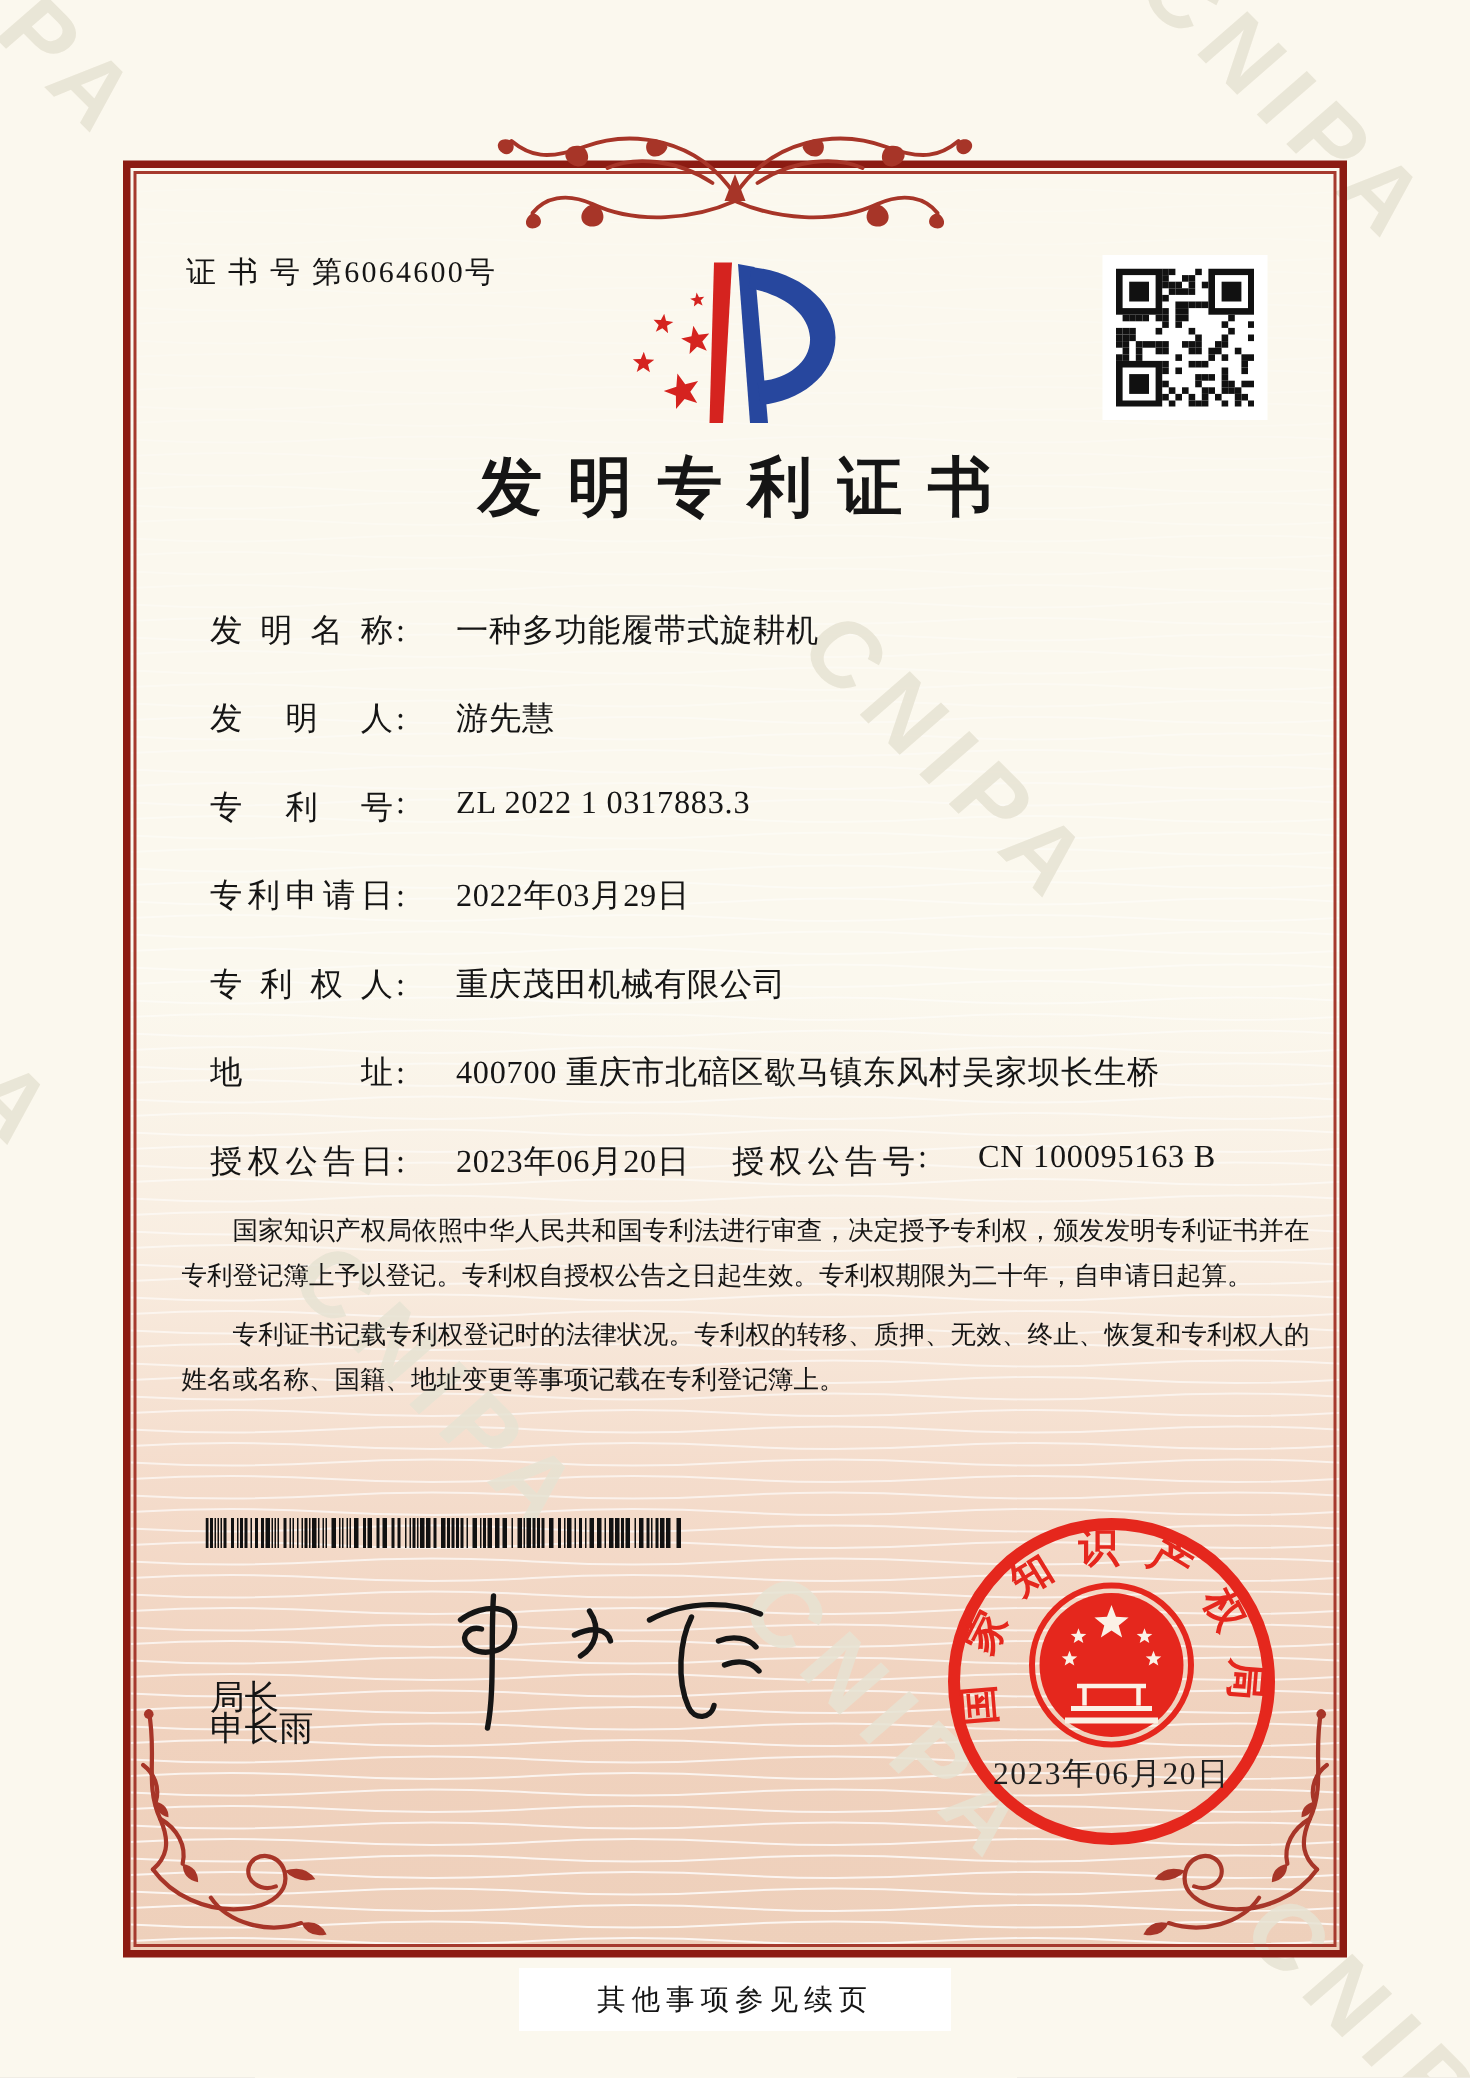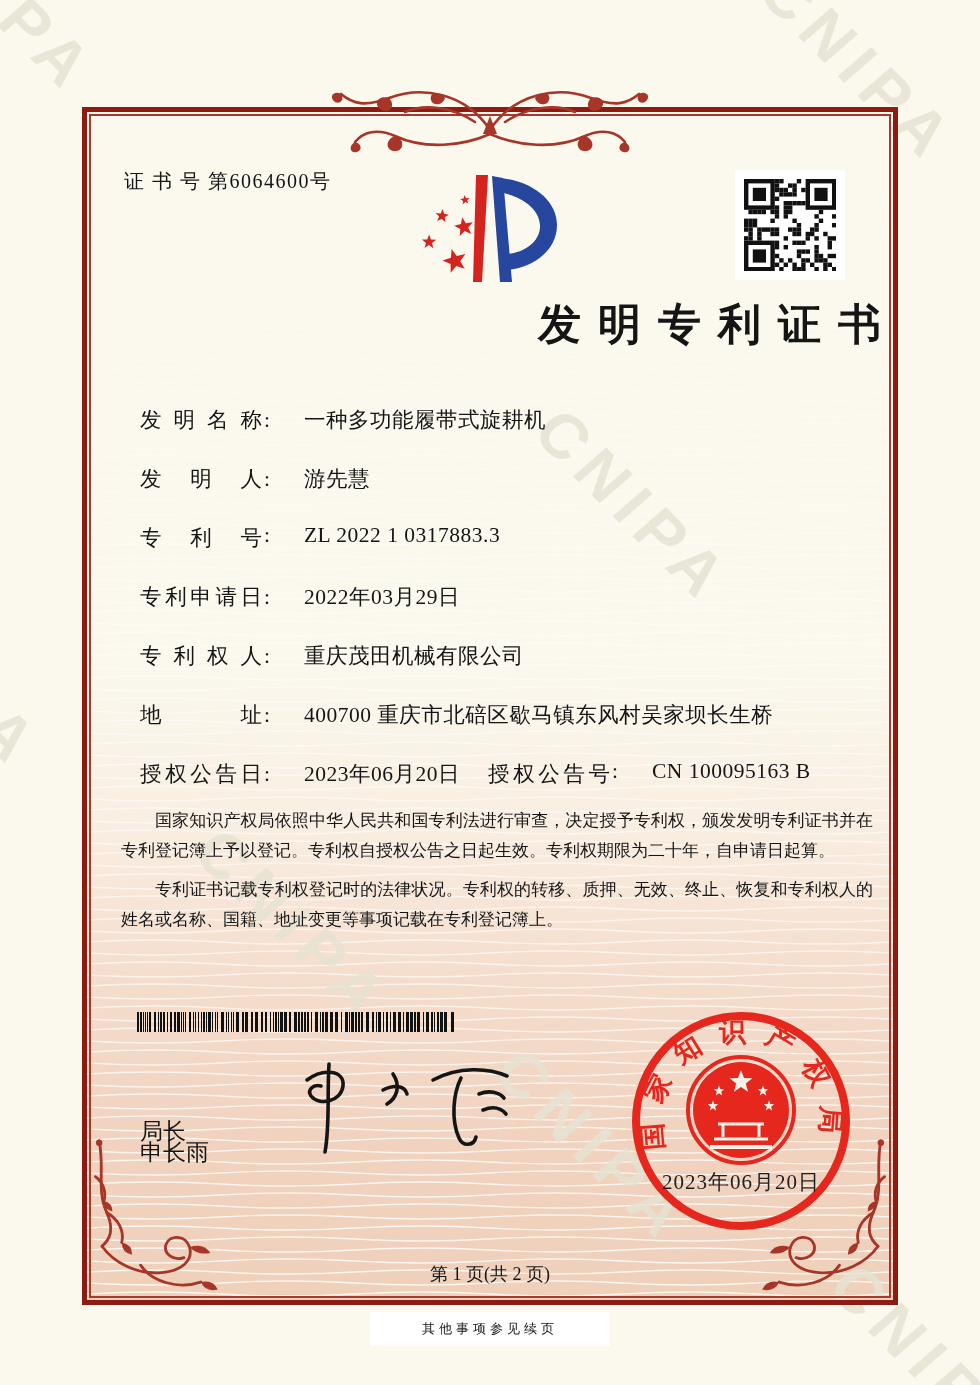--- a/index.html
+++ b/index.html
@@ -26,21 +26,21 @@
   .ornament-top{position:absolute;left:325px;top:78px;width:330px;height:92px;z-index:3;}
   .corner{position:absolute;width:160px;height:162px;z-index:3;}
   .corner.bl{left:86px;top:1138px;}
   .corner.br{left:734px;top:1138px;transform:scaleX(-1);}
 
   
   .cert-no{position:absolute;left:124px;top:168px;font-size:20px;letter-spacing:1.5px;z-index:4;}
   .logo{position:absolute;left:415px;top:170px;width:150px;height:118px;z-index:4;}
   .qr-box{position:absolute;left:735px;top:170px;width:110px;height:110px;background:#ffffff;z-index:4;}
   .qr-box svg{position:absolute;left:9px;top:9px;}
-  .doc-title{position:absolute;left:82px;right:82px;top:296px;text-align:right;
+  .doc-title{position:absolute;left:82px;right:82px;top:296px;text-align:center;
       font-size:43px;font-weight:bold;letter-spacing:17px;padding-left:17px;z-index:4;}
 
   
   .frow{position:absolute;left:140px;width:744px;height:32px;font-size:21.5px;z-index:4;white-space:nowrap;}
   .flabel{display:inline-block;width:122px;text-align:justify;text-align-last:justify;vertical-align:top;}
   .fcolon{display:inline-block;margin:0 10px 0 2px;}
   .fvalue{letter-spacing:.5px;margin-left:24px;}
   .pair2{position:absolute;left:348px;top:0;}
 
   
@@ -55,21 +55,21 @@
   .sig-name{position:absolute;left:140px;top:1137px;font-size:23px;z-index:4;
       font-family:"Liberation Sans","DejaVu Sans",sans-serif;}
   .sig-script{position:absolute;left:283px;top:1046px;width:240px;height:115px;z-index:4;}
 
   .seal{position:absolute;left:626px;top:1006px;width:230px;height:230px;z-index:5;}
   .seal-date{position:absolute;left:626px;top:1168px;width:230px;text-align:center;
       font-size:21px;letter-spacing:1px;color:#1f1f1f;z-index:6;}
 
   .page-num{position:absolute;left:82px;right:82px;top:1262px;text-align:center;font-size:18px;z-index:4;}
   .cont-note{position:absolute;left:0;right:0;top:1312px;text-align:center;z-index:4;}
-  .cont-note span{display:inline-block;background:#ffffff;padding:8px 52px;font-size:13px;
+  .cont-note span{display:inline-block;background:#ffffff;padding:8px 52px;font-size:19px;
       letter-spacing:4px;}
 </style>
 </head>
 <body>
 
 <div class="page">
 
   <div class="waves">
     <div class="grad"></div>
     <svg id="waveSvg" width="806" height="1190">
@@ -547,18 +547,17 @@
       </g>
     <g stroke="#fbf1e6" fill="none">
       <path d="M92,118 H138" stroke-width="3"></path>
       <path d="M97,118 V131 M133,118 V131" stroke-width="3"></path>
       <path d="M88,133 H142" stroke-width="3.2"></path>
       <path d="M84,141 H146" stroke-width="4"></path>
     </g>
   </svg>
   <div class="seal-date">2023年06月20日</div>
 
-  <div class="page-num">第 1 页(共 2 页)</div>
   <div class="cont-note">
     <span>其他事项参见续页</span>
   </div>
 
 </div>
 
 </body></html>

